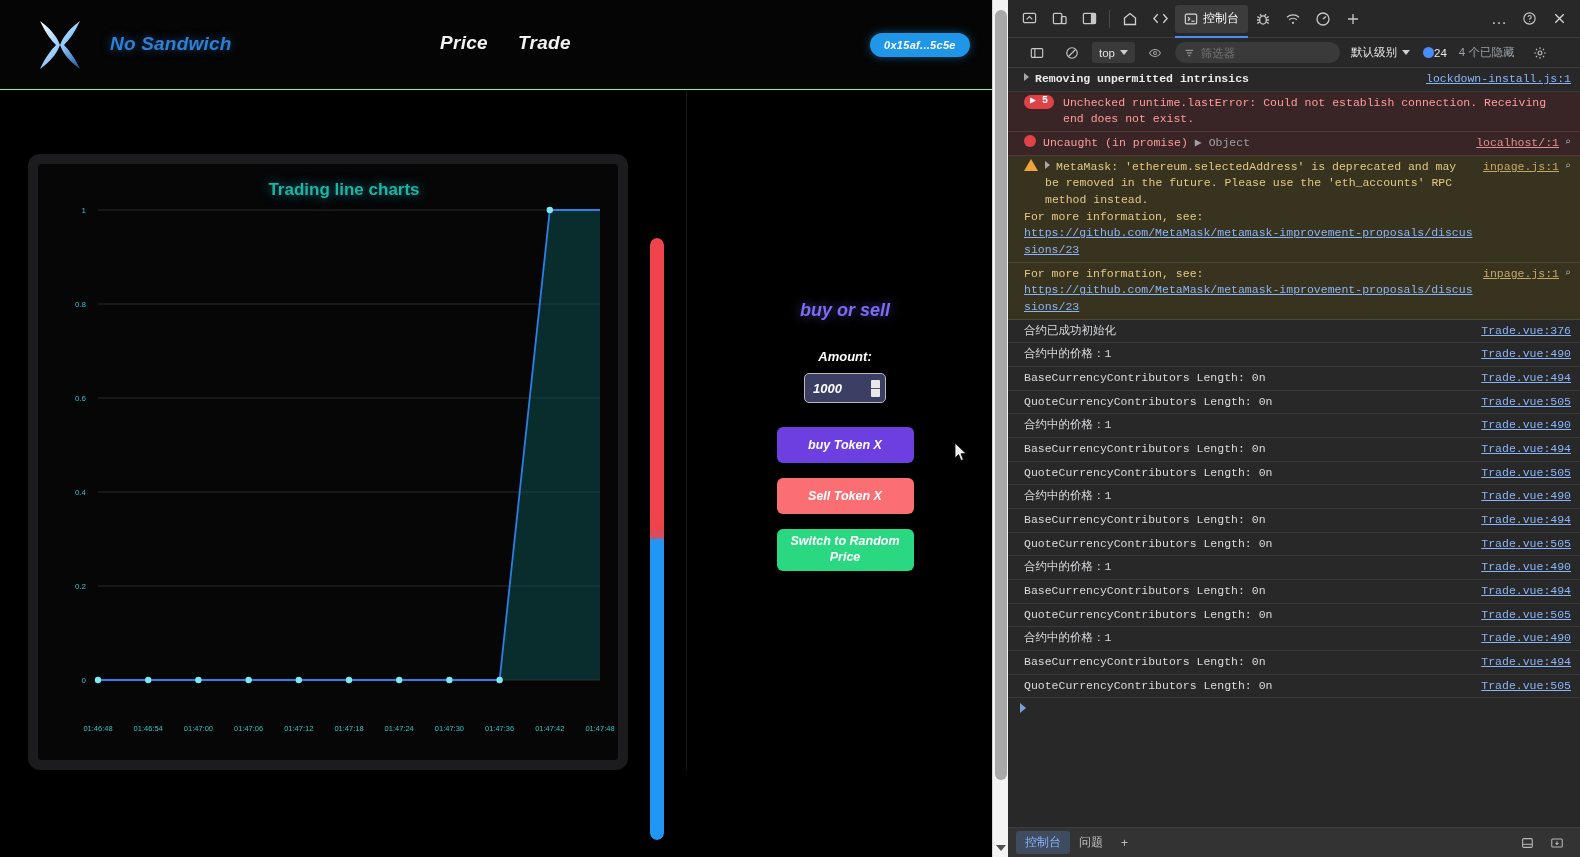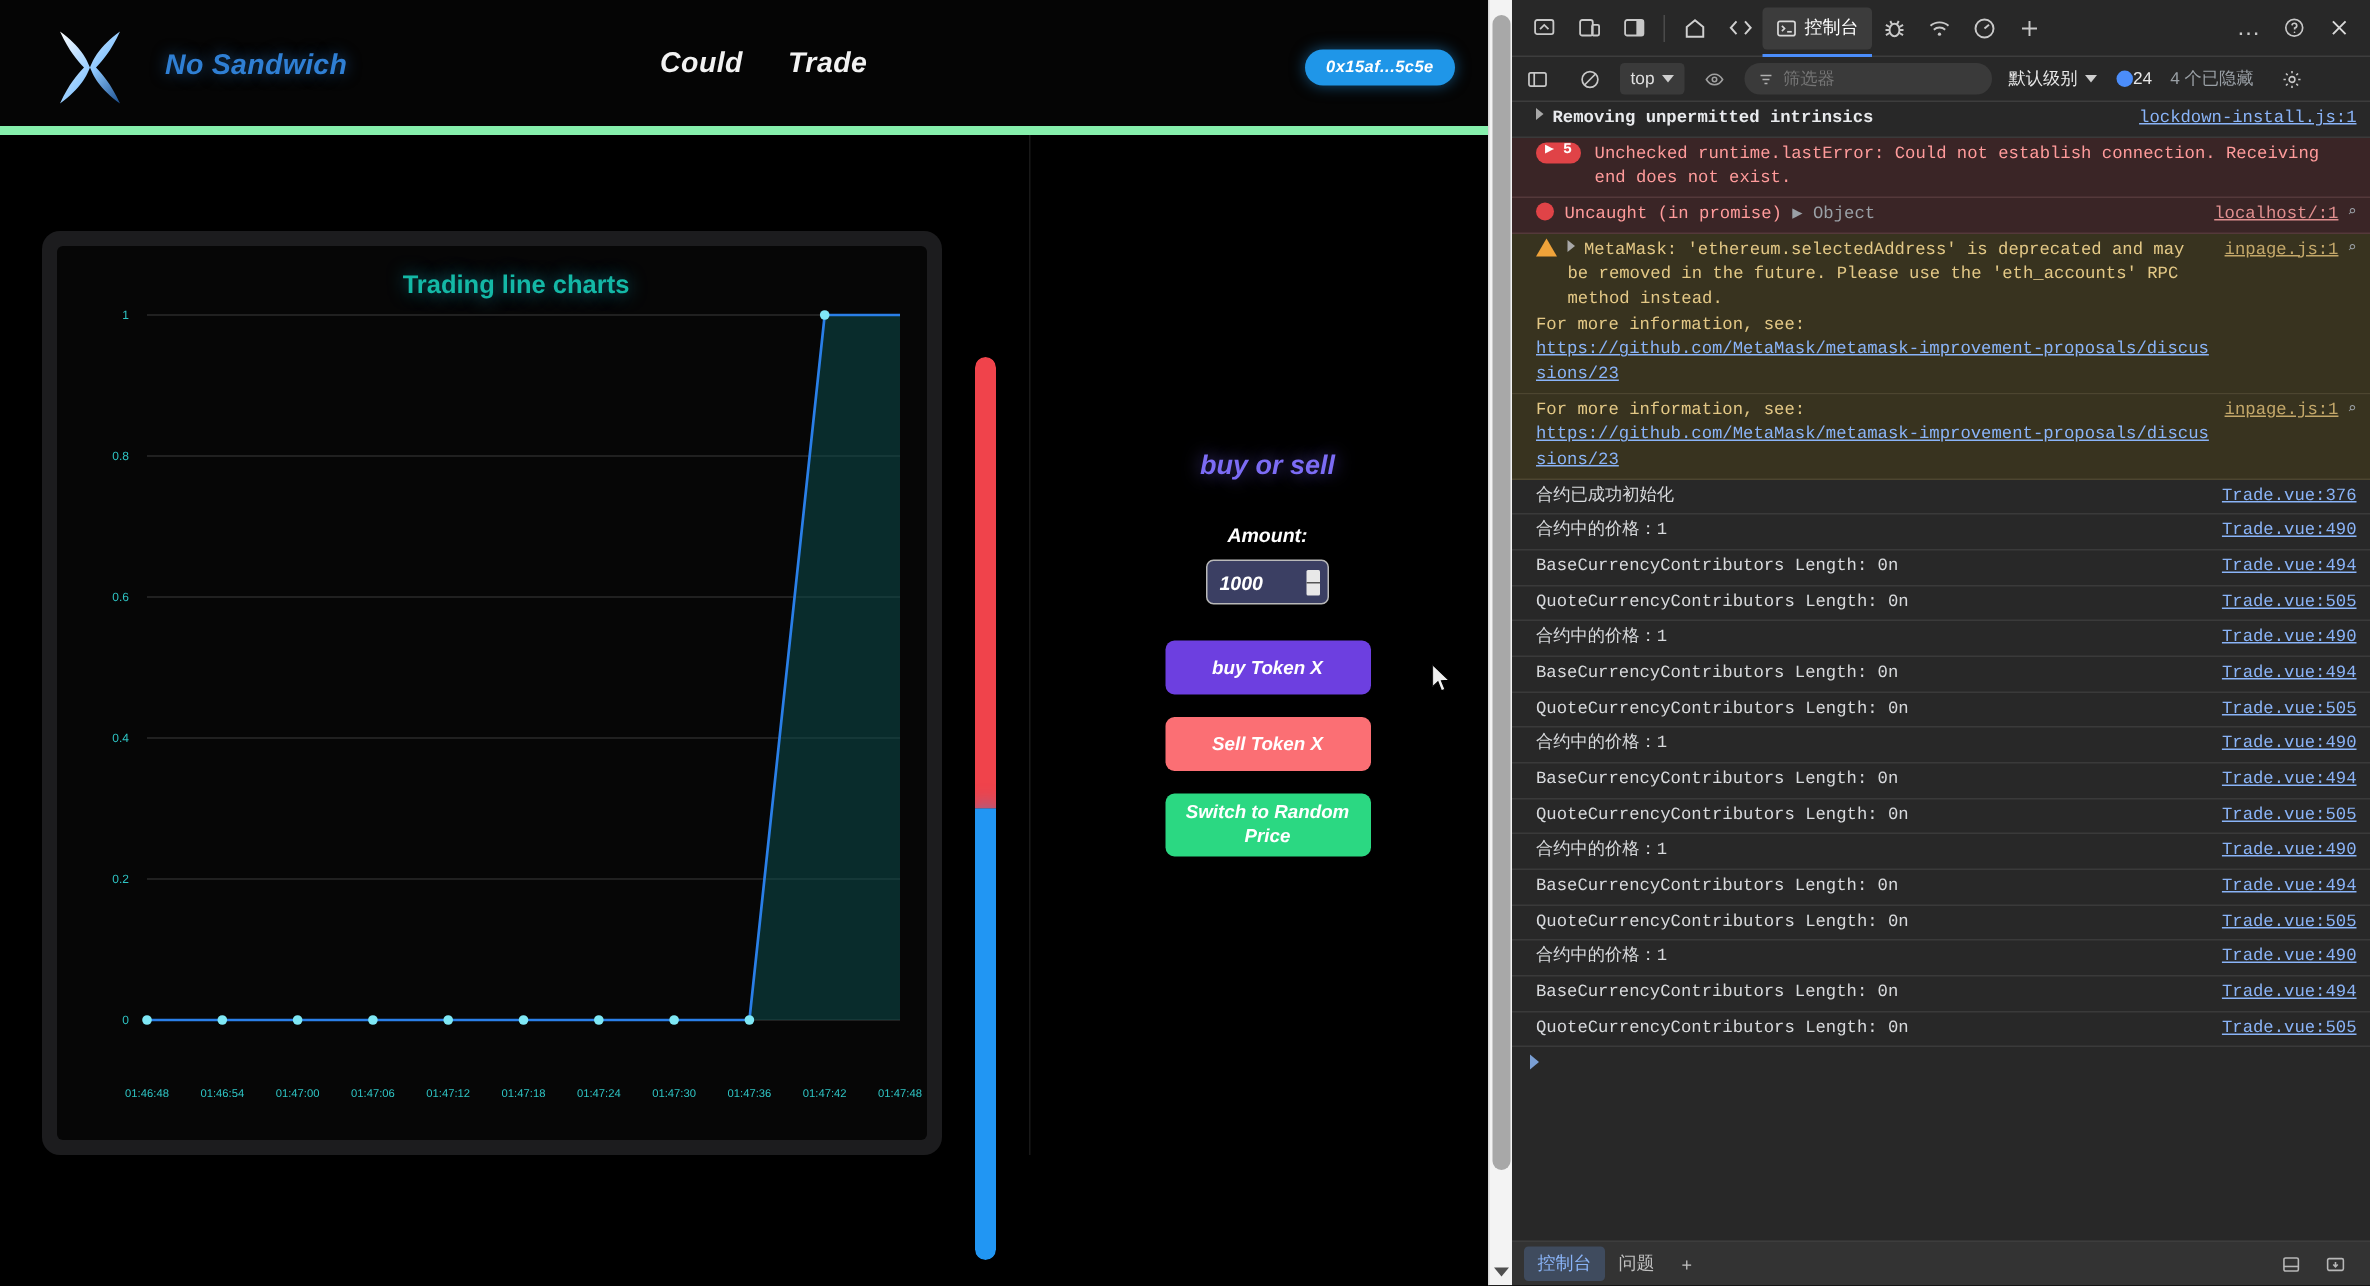--- a/index.html
+++ b/index.html
@@ -26,21 +26,21 @@
   .scroll-arrow {
     position: absolute; left: 3px; width: 0; height: 0;
     border-left: 5px solid transparent; border-right: 5px solid transparent;
   }
   #scroll-arrow-down { bottom: 6px; border-top: 6px solid #505050; }
 
   
   #navbar {
     position: relative; width: 1148px; height: 90px;
     background: #050505; display: flex; align-items: center;
-    border-bottom: 6px solid #86efac;
+    border-bottom: 1px solid #86efac;
   }
   #logo-wrap { position: absolute; left: 34px; top: 18px; width: 52px; height: 54px; }
   #logo-wrap svg { width: 52px; height: 54px; display: block; }
   #brand-name {
     position: absolute; left: 110px; top: 33px;
     font-size: 19px; font-style: italic; font-weight: 700;
     color: #2f7fd4; letter-spacing: .2px;
     text-shadow: 0 0 10px rgba(47,127,212,.55);
   }
   #nav-links {
@@ -181,21 +181,21 @@
   }
   #dt-console-tab::after {
     content: ""; position: absolute; left: 0; right: 0; bottom: -5px;
     height: 2px; background: #4b8dfa;
   }
   #dt-console-tab-label { font-size: 12px; color: #fff; }
   #dt-tab-spacer { flex: 1; }
 
   #dt-filterbar {
     height: 30px; display: flex; align-items: center; gap: 5px;
-    padding: 0 2px; border-bottom: 1px solid #3d3d3d;
+    padding: 0 14px; border-bottom: 1px solid #3d3d3d;
     background: #282828; flex-shrink: 0;
   }
   #context-select {
     display: flex; align-items: center; gap: 5px; height: 21px;
     background: #3a3a3a; border-radius: 3px; padding: 0 7px;
     font-size: 11.5px; color: #e0e0e0; cursor: pointer;
   }
   .tri-down {
     width: 0; height: 0; border-left: 4px solid transparent;
     border-right: 4px solid transparent; border-top: 5px solid #cfcfcf;
@@ -303,21 +303,21 @@
               <stop offset="0%" stop-color="#ffffff"></stop>
               <stop offset="55%" stop-color="#8fc9ff"></stop>
               <stop offset="100%" stop-color="#1b4f8f"></stop>
             </linearGradient>
           </defs>
           <path d="M6 3 C20 13, 24 22, 26 27 C28 22, 32 13, 46 3 C40 16, 34 23, 30 27 C34 31, 40 38, 46 51 C32 41, 28 32, 26 27 C24 32, 20 41, 6 51 C12 38, 18 31, 22 27 C18 23, 12 16, 6 3 Z" fill="url(#lg)"></path>
         </svg>
       </div>
       <div id="brand-name">No Sandwich</div>
       <div id="nav-links">
-        <span class="nav-link">Could</span>
+        <span class="nav-link">Price</span>
         <span class="nav-link">Trade</span>
       </div>
       <button id="wallet-btn">0x15af...5c5e</button>
     </div>
 
     <div id="page-body">
 
       <div id="chart-card">
         <div id="chart-inner">
           <div id="chart-title" style="color: #14b8a6; padding-left: 32px;">Trading line charts</div>

